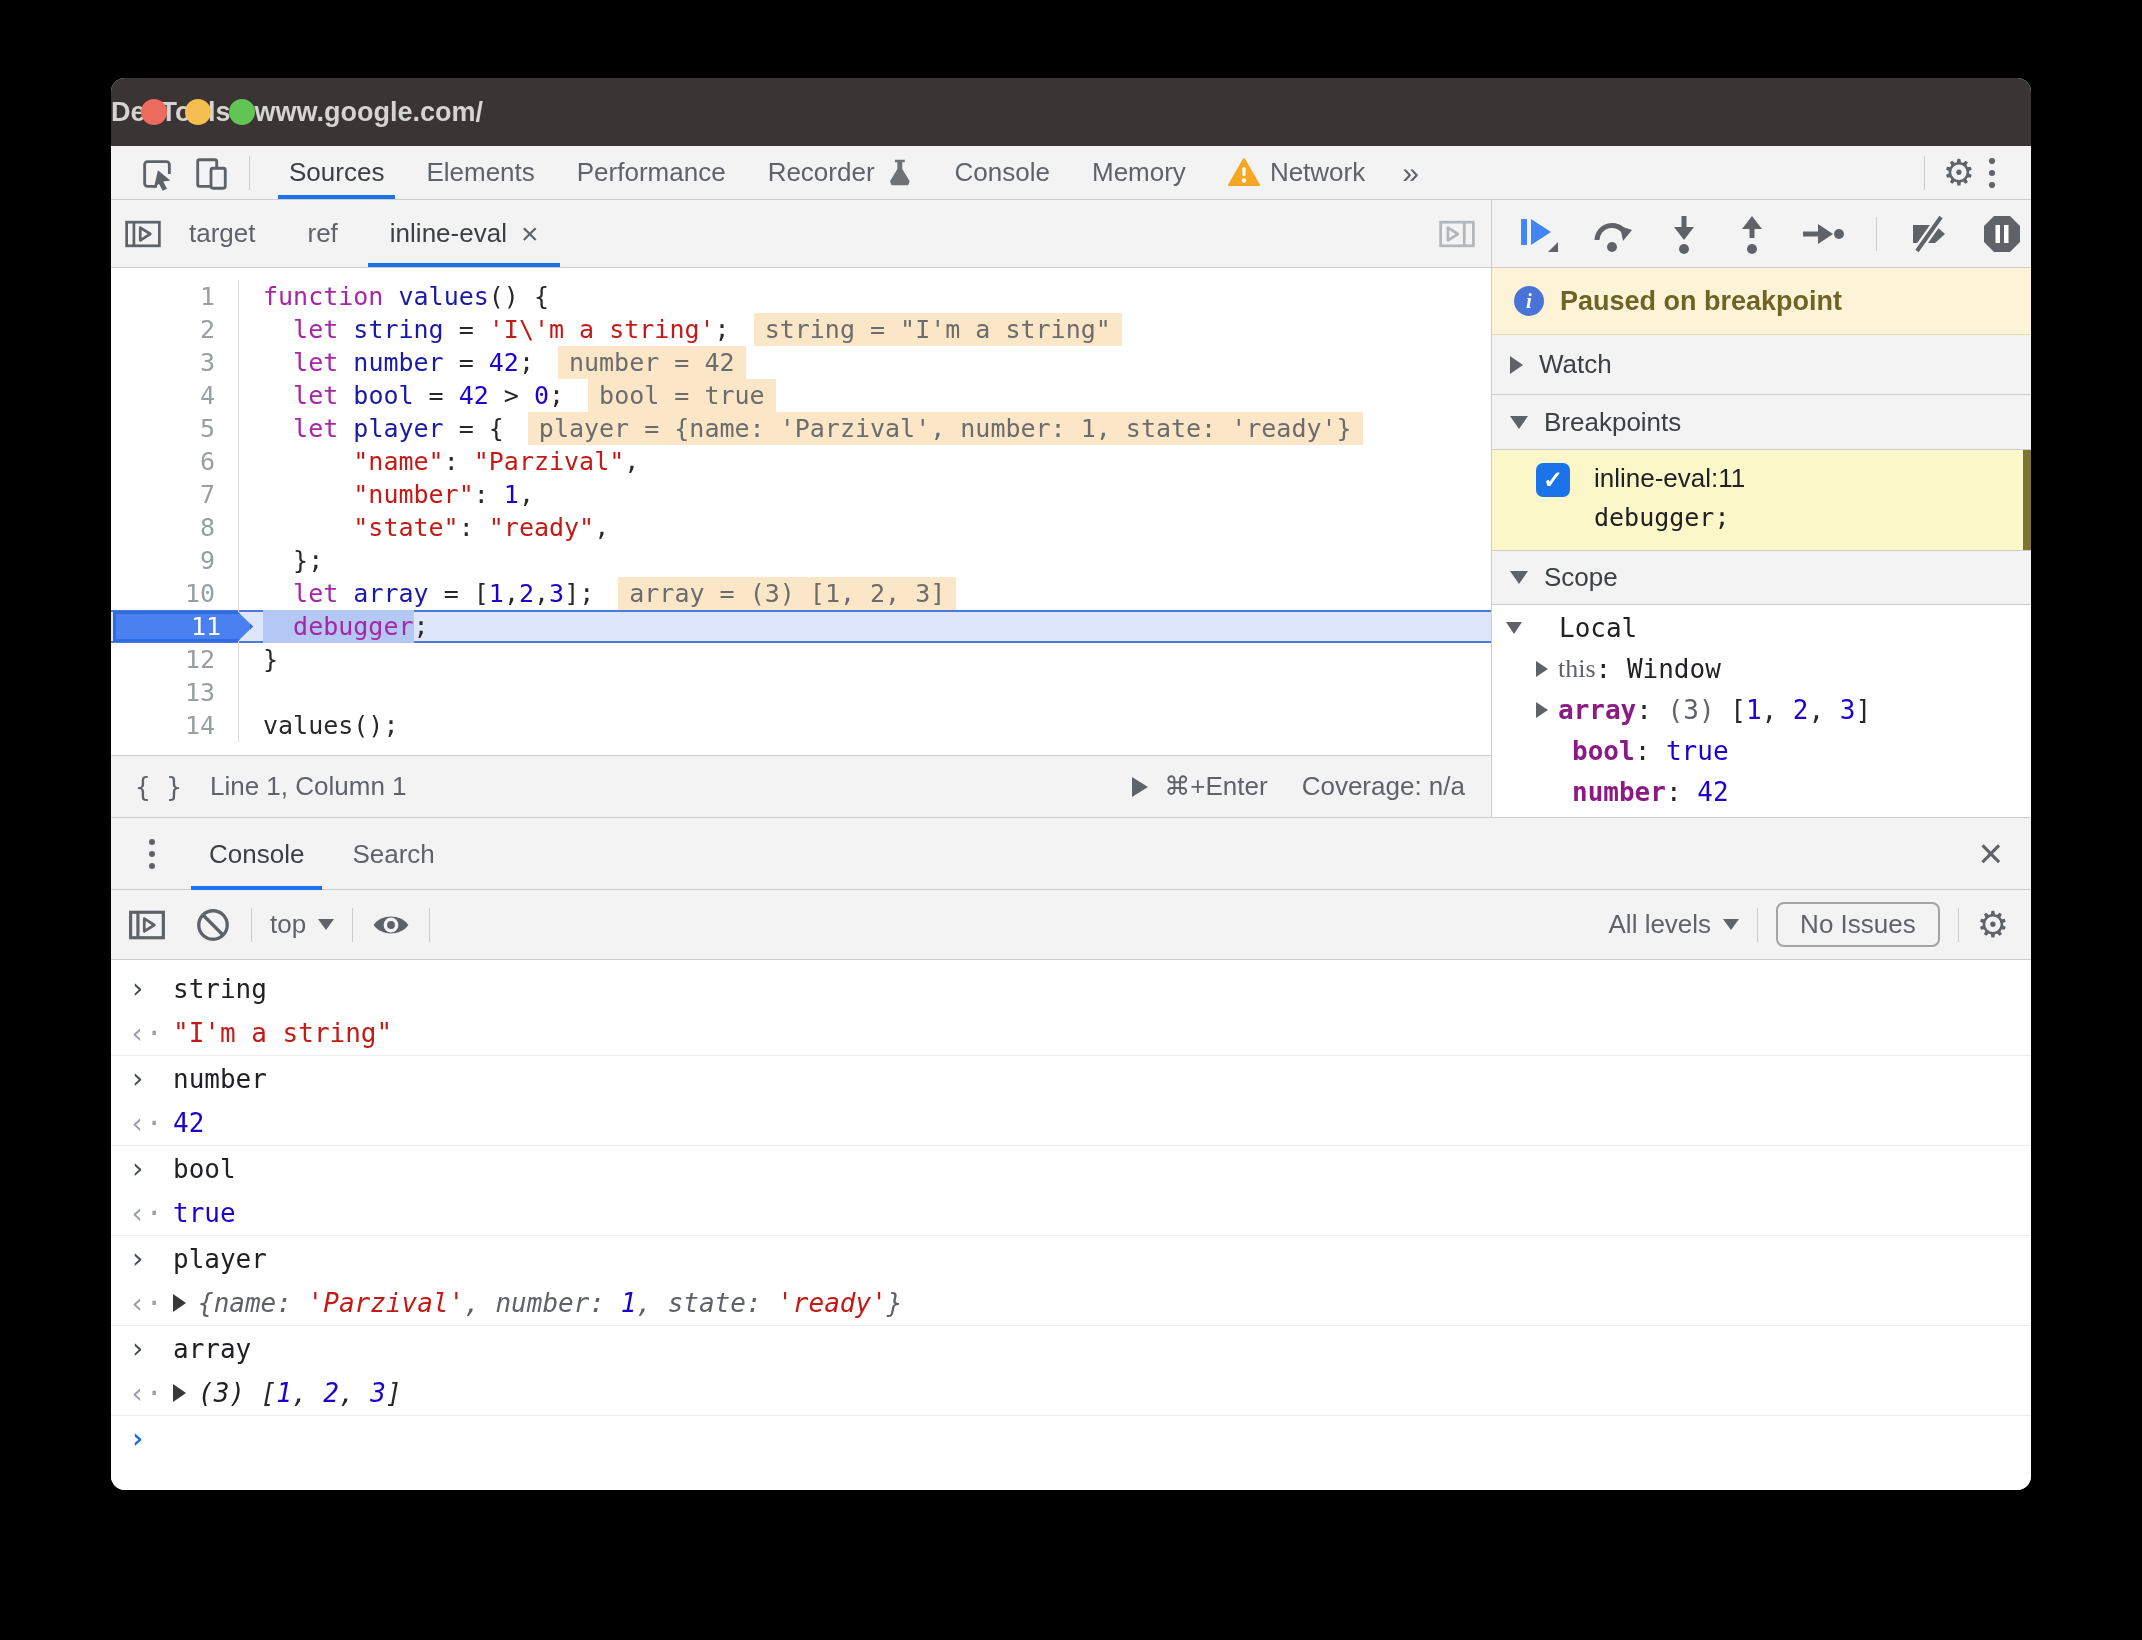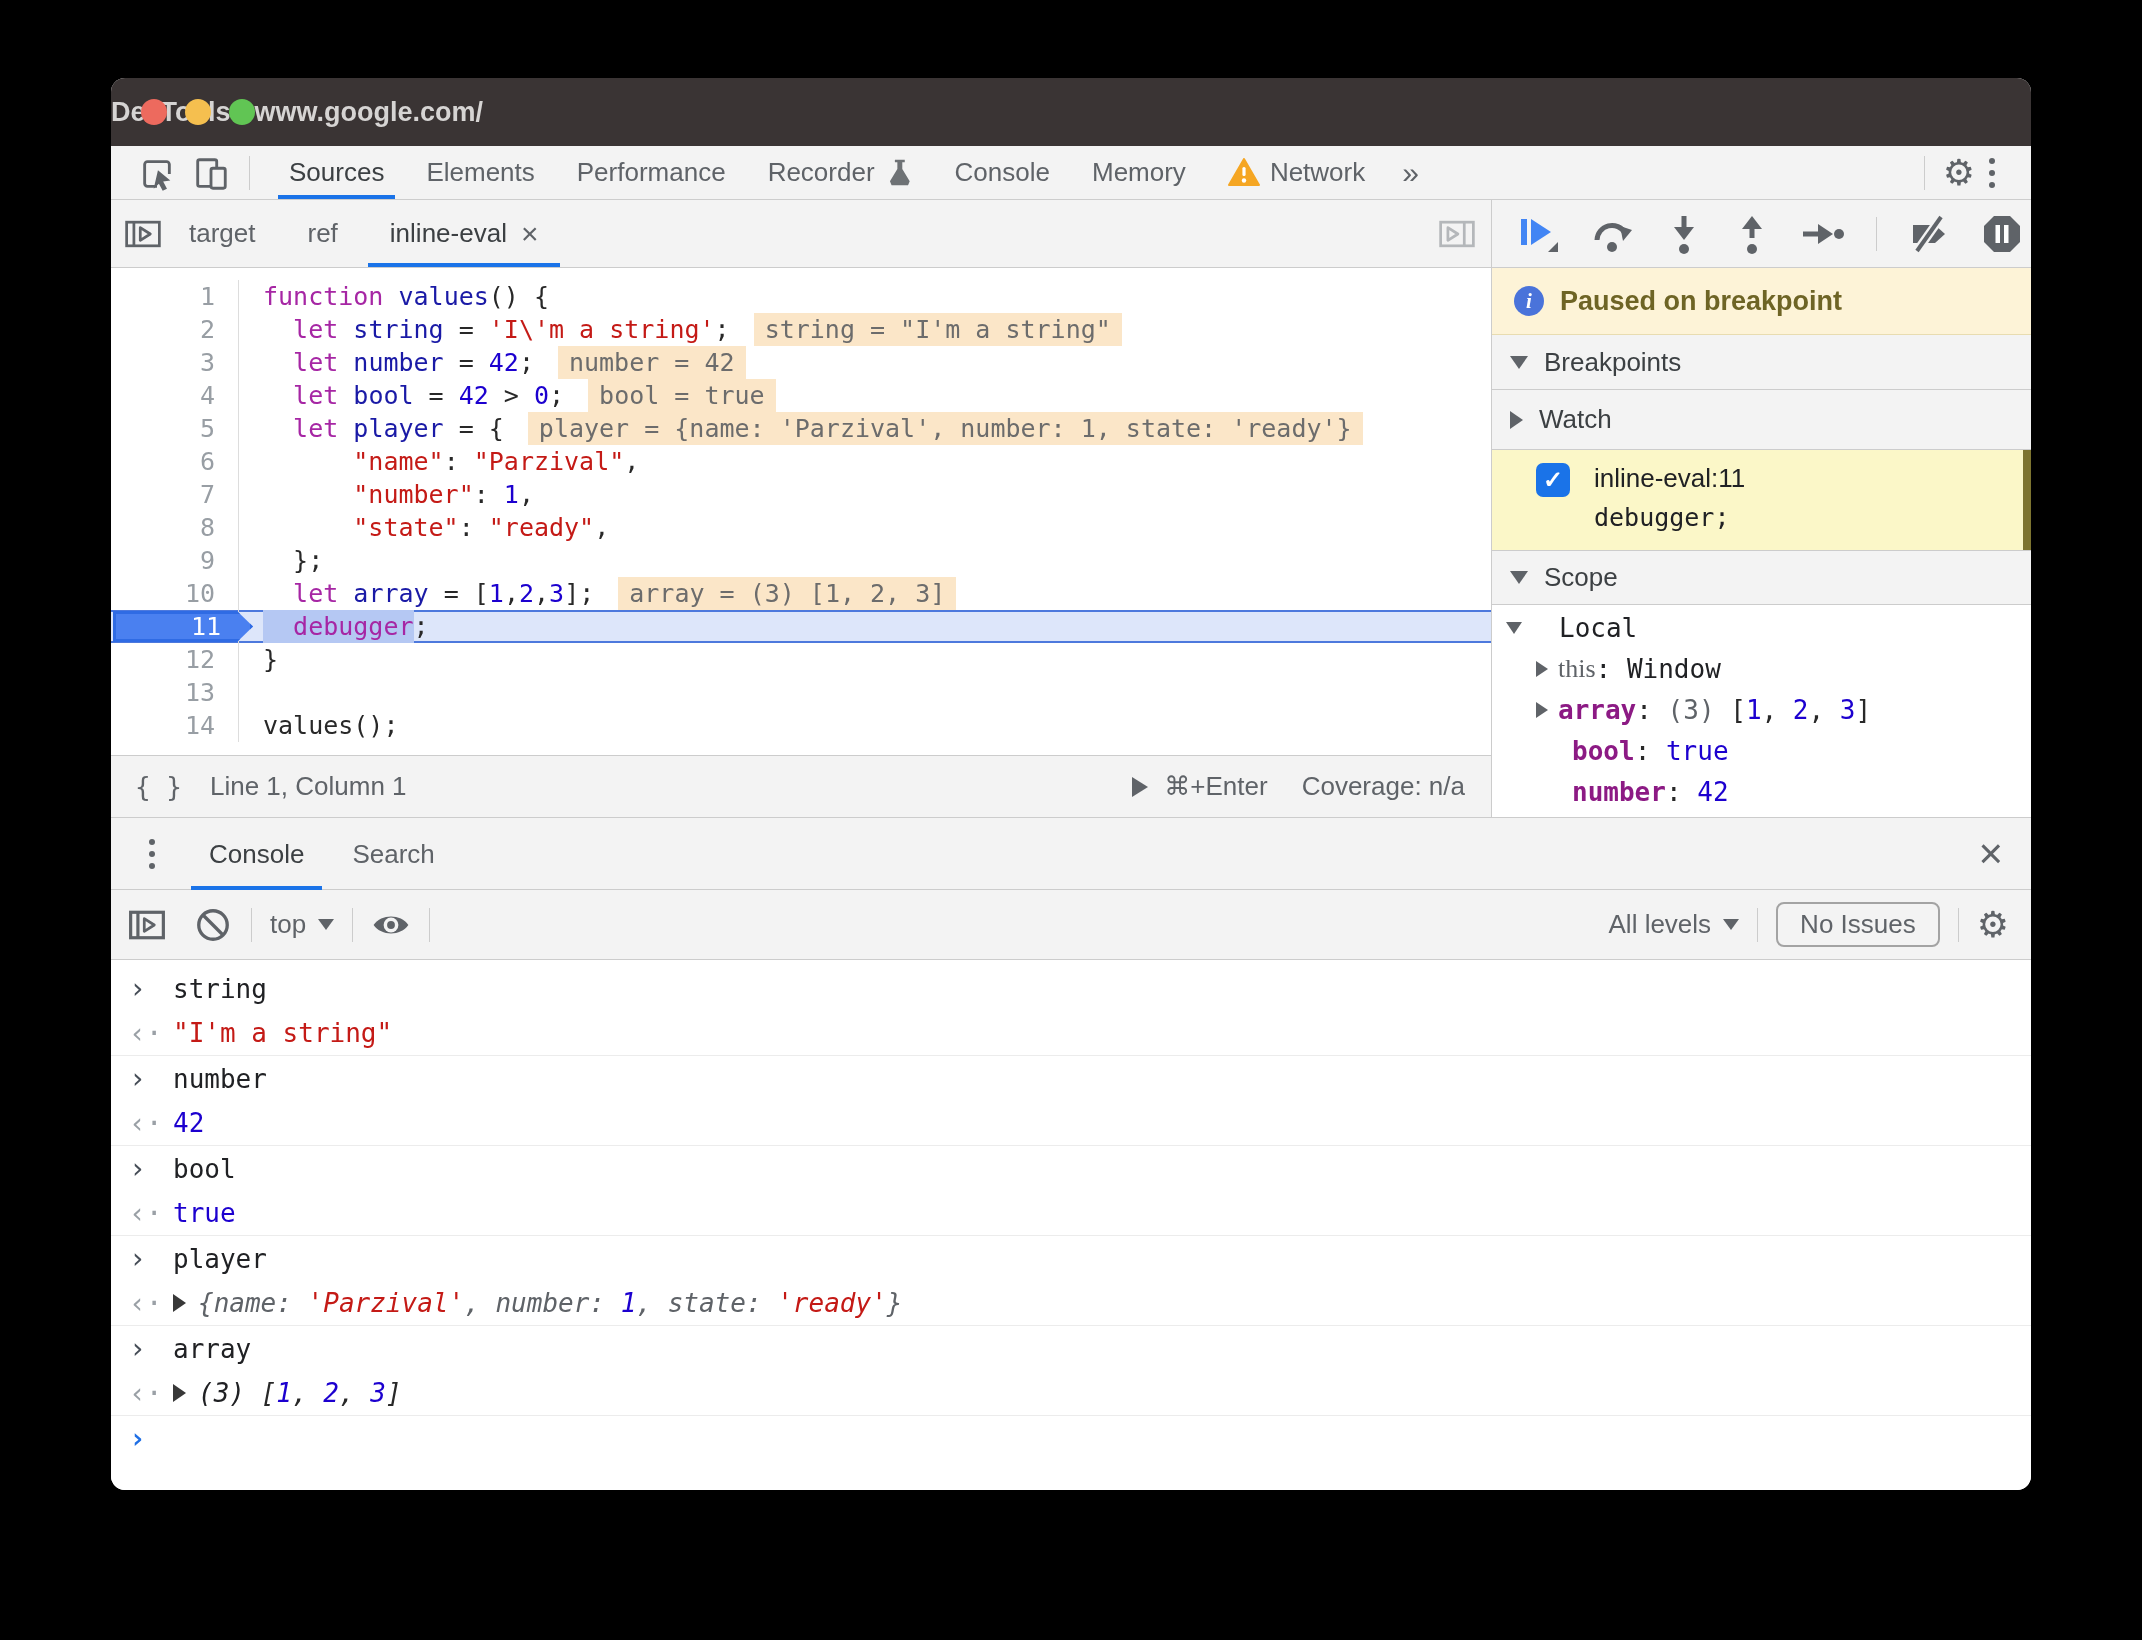--- a/index.html
+++ b/index.html
@@ -299,28 +299,28 @@
           <rect x="23" y="12" width="4.5" height="18" fill="#fff"></rect>
         </svg>
       </div>
     </div>
 
     <div class="banner">
       <div class="info-circle">i</div>
       <div class="banner-text">Paused on breakpoint</div>
     </div>
 
+    <div class="section-header sec-watch">
+      <div class="tri-r"></div>
+      <div>Watch</div>
+    </div>
+
     <div class="section-header sec-bp">
       <div class="tri-d"></div>
       <div>Breakpoints</div>
-    </div>
-
-    <div class="section-header sec-watch">
-      <div class="tri-r"></div>
-      <div>Watch</div>
     </div>
 
     <div class="bp-item">
       <div class="bp-check"></div>
       <div class="bp-loc">inline-eval:11</div>
       <div class="bp-code">debugger;</div>
       <div class="bp-stripe"></div>
     </div>
 
     <div class="section-header sec-scope">

